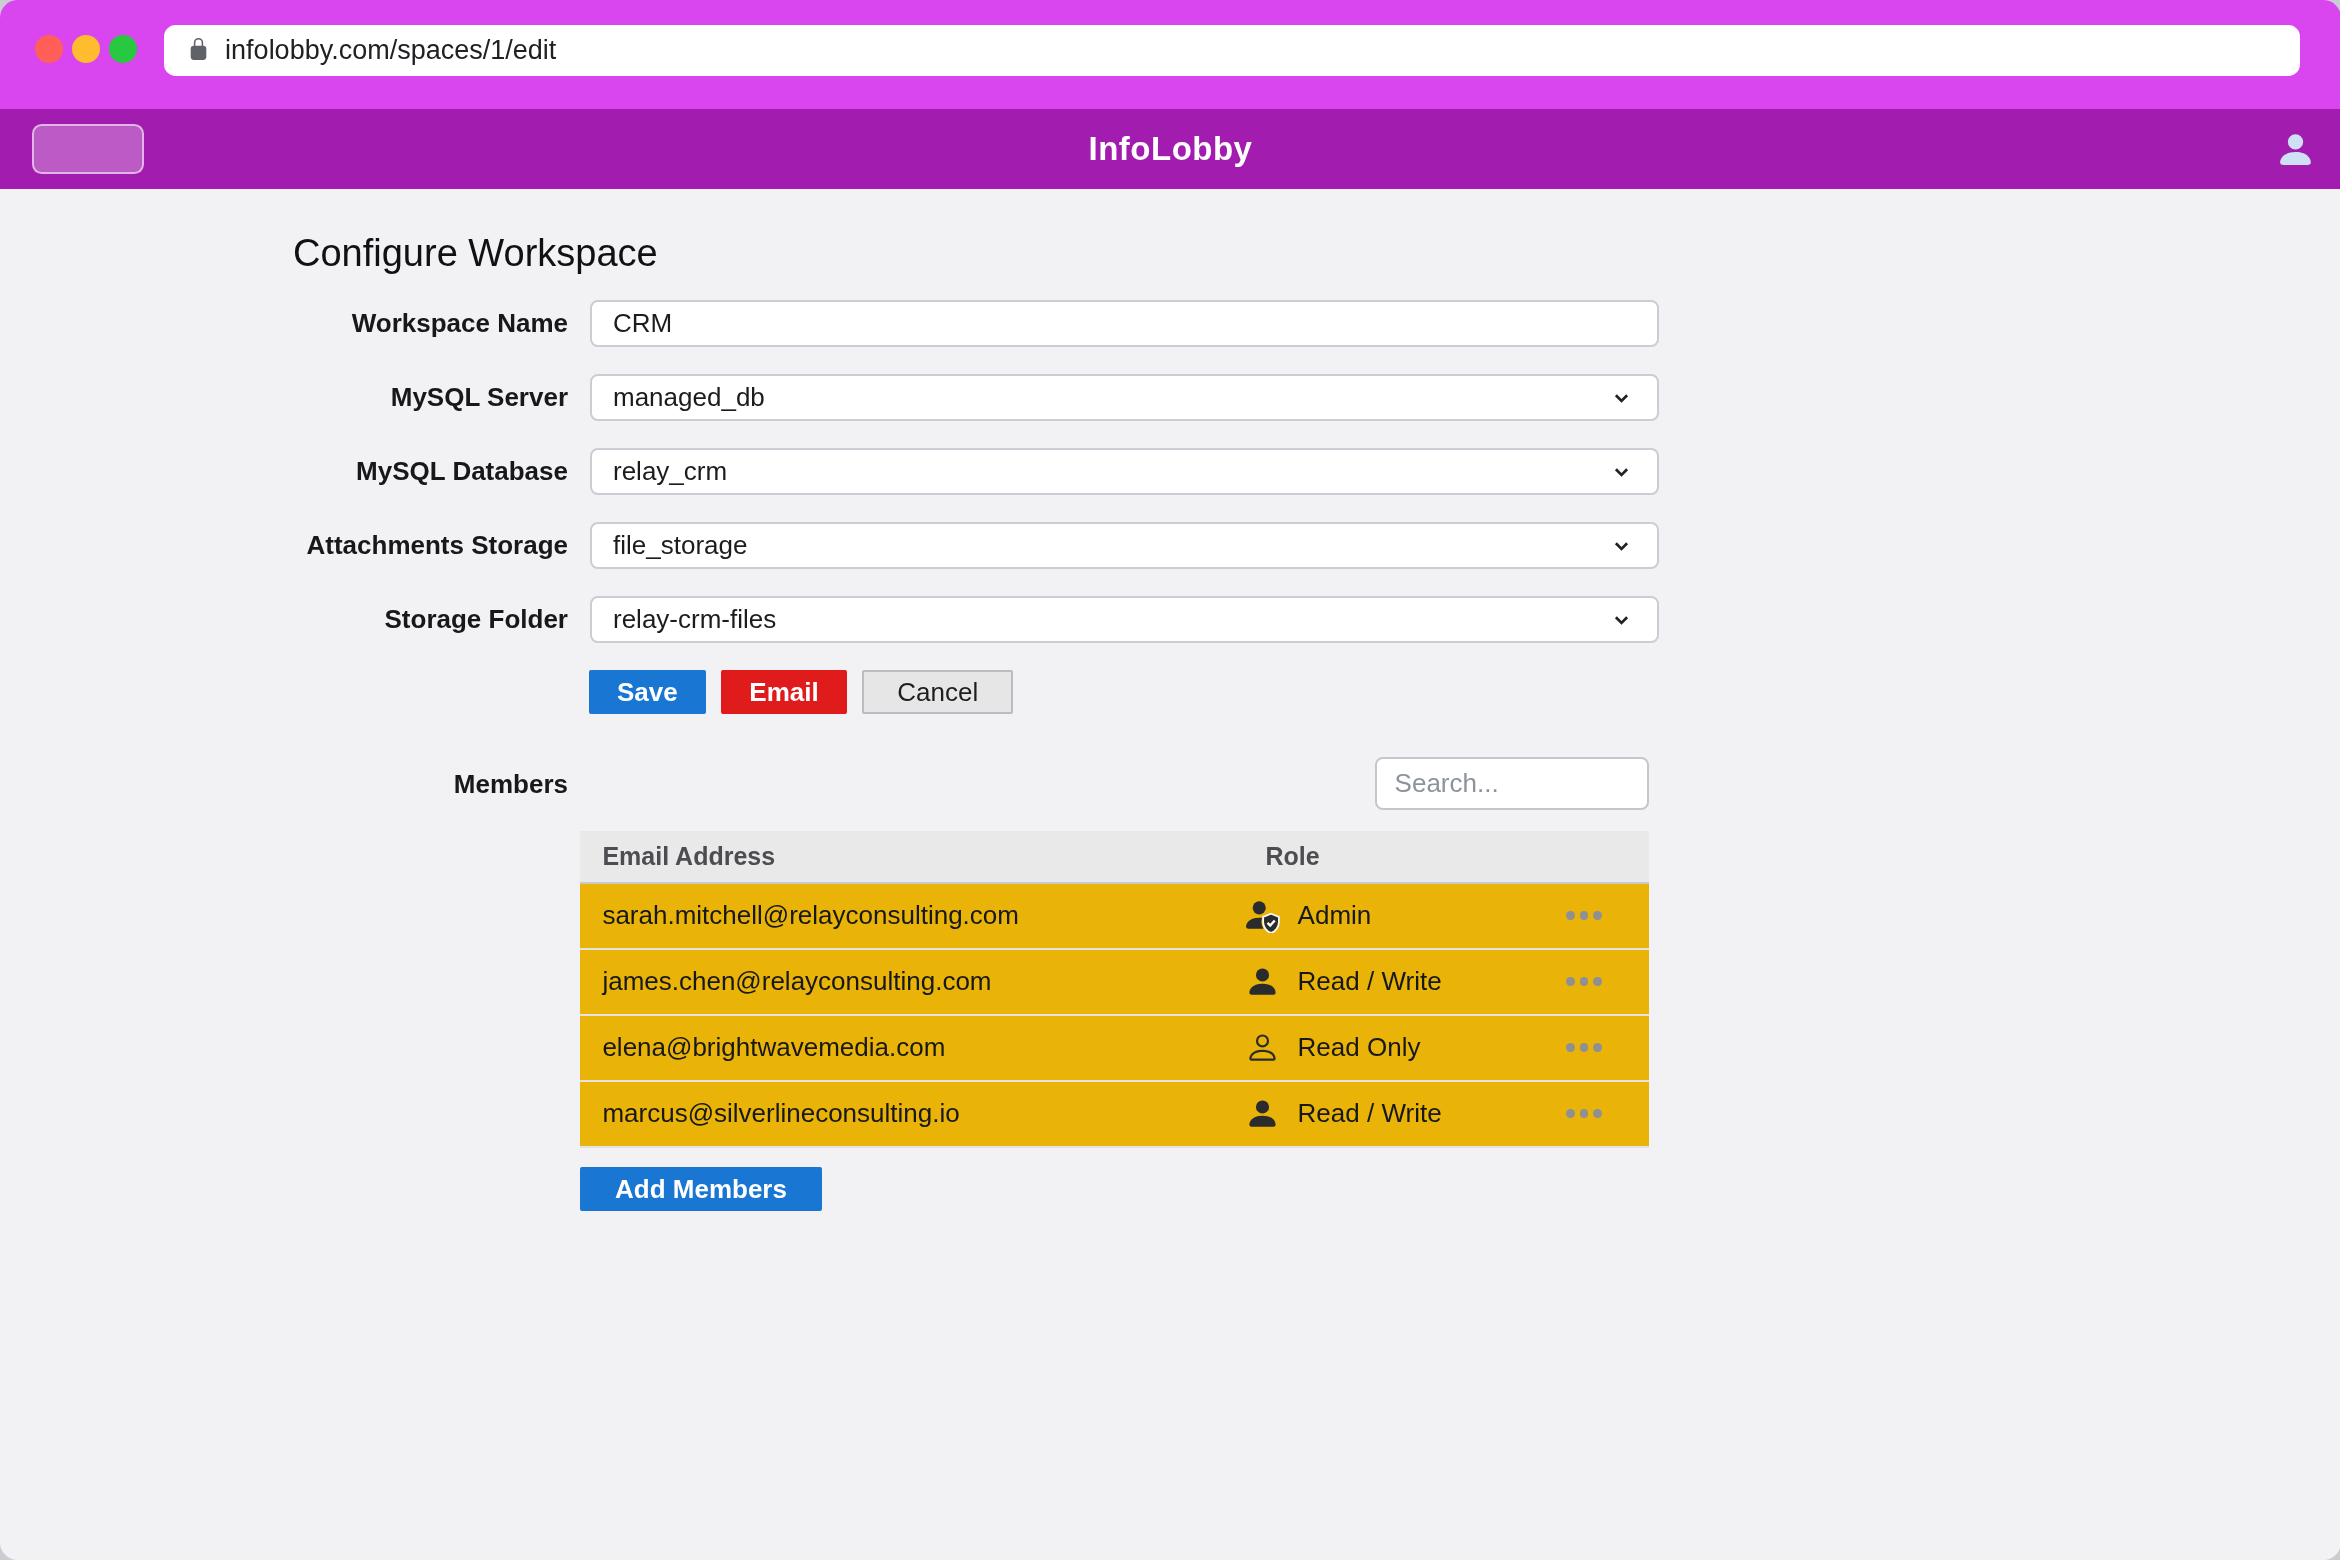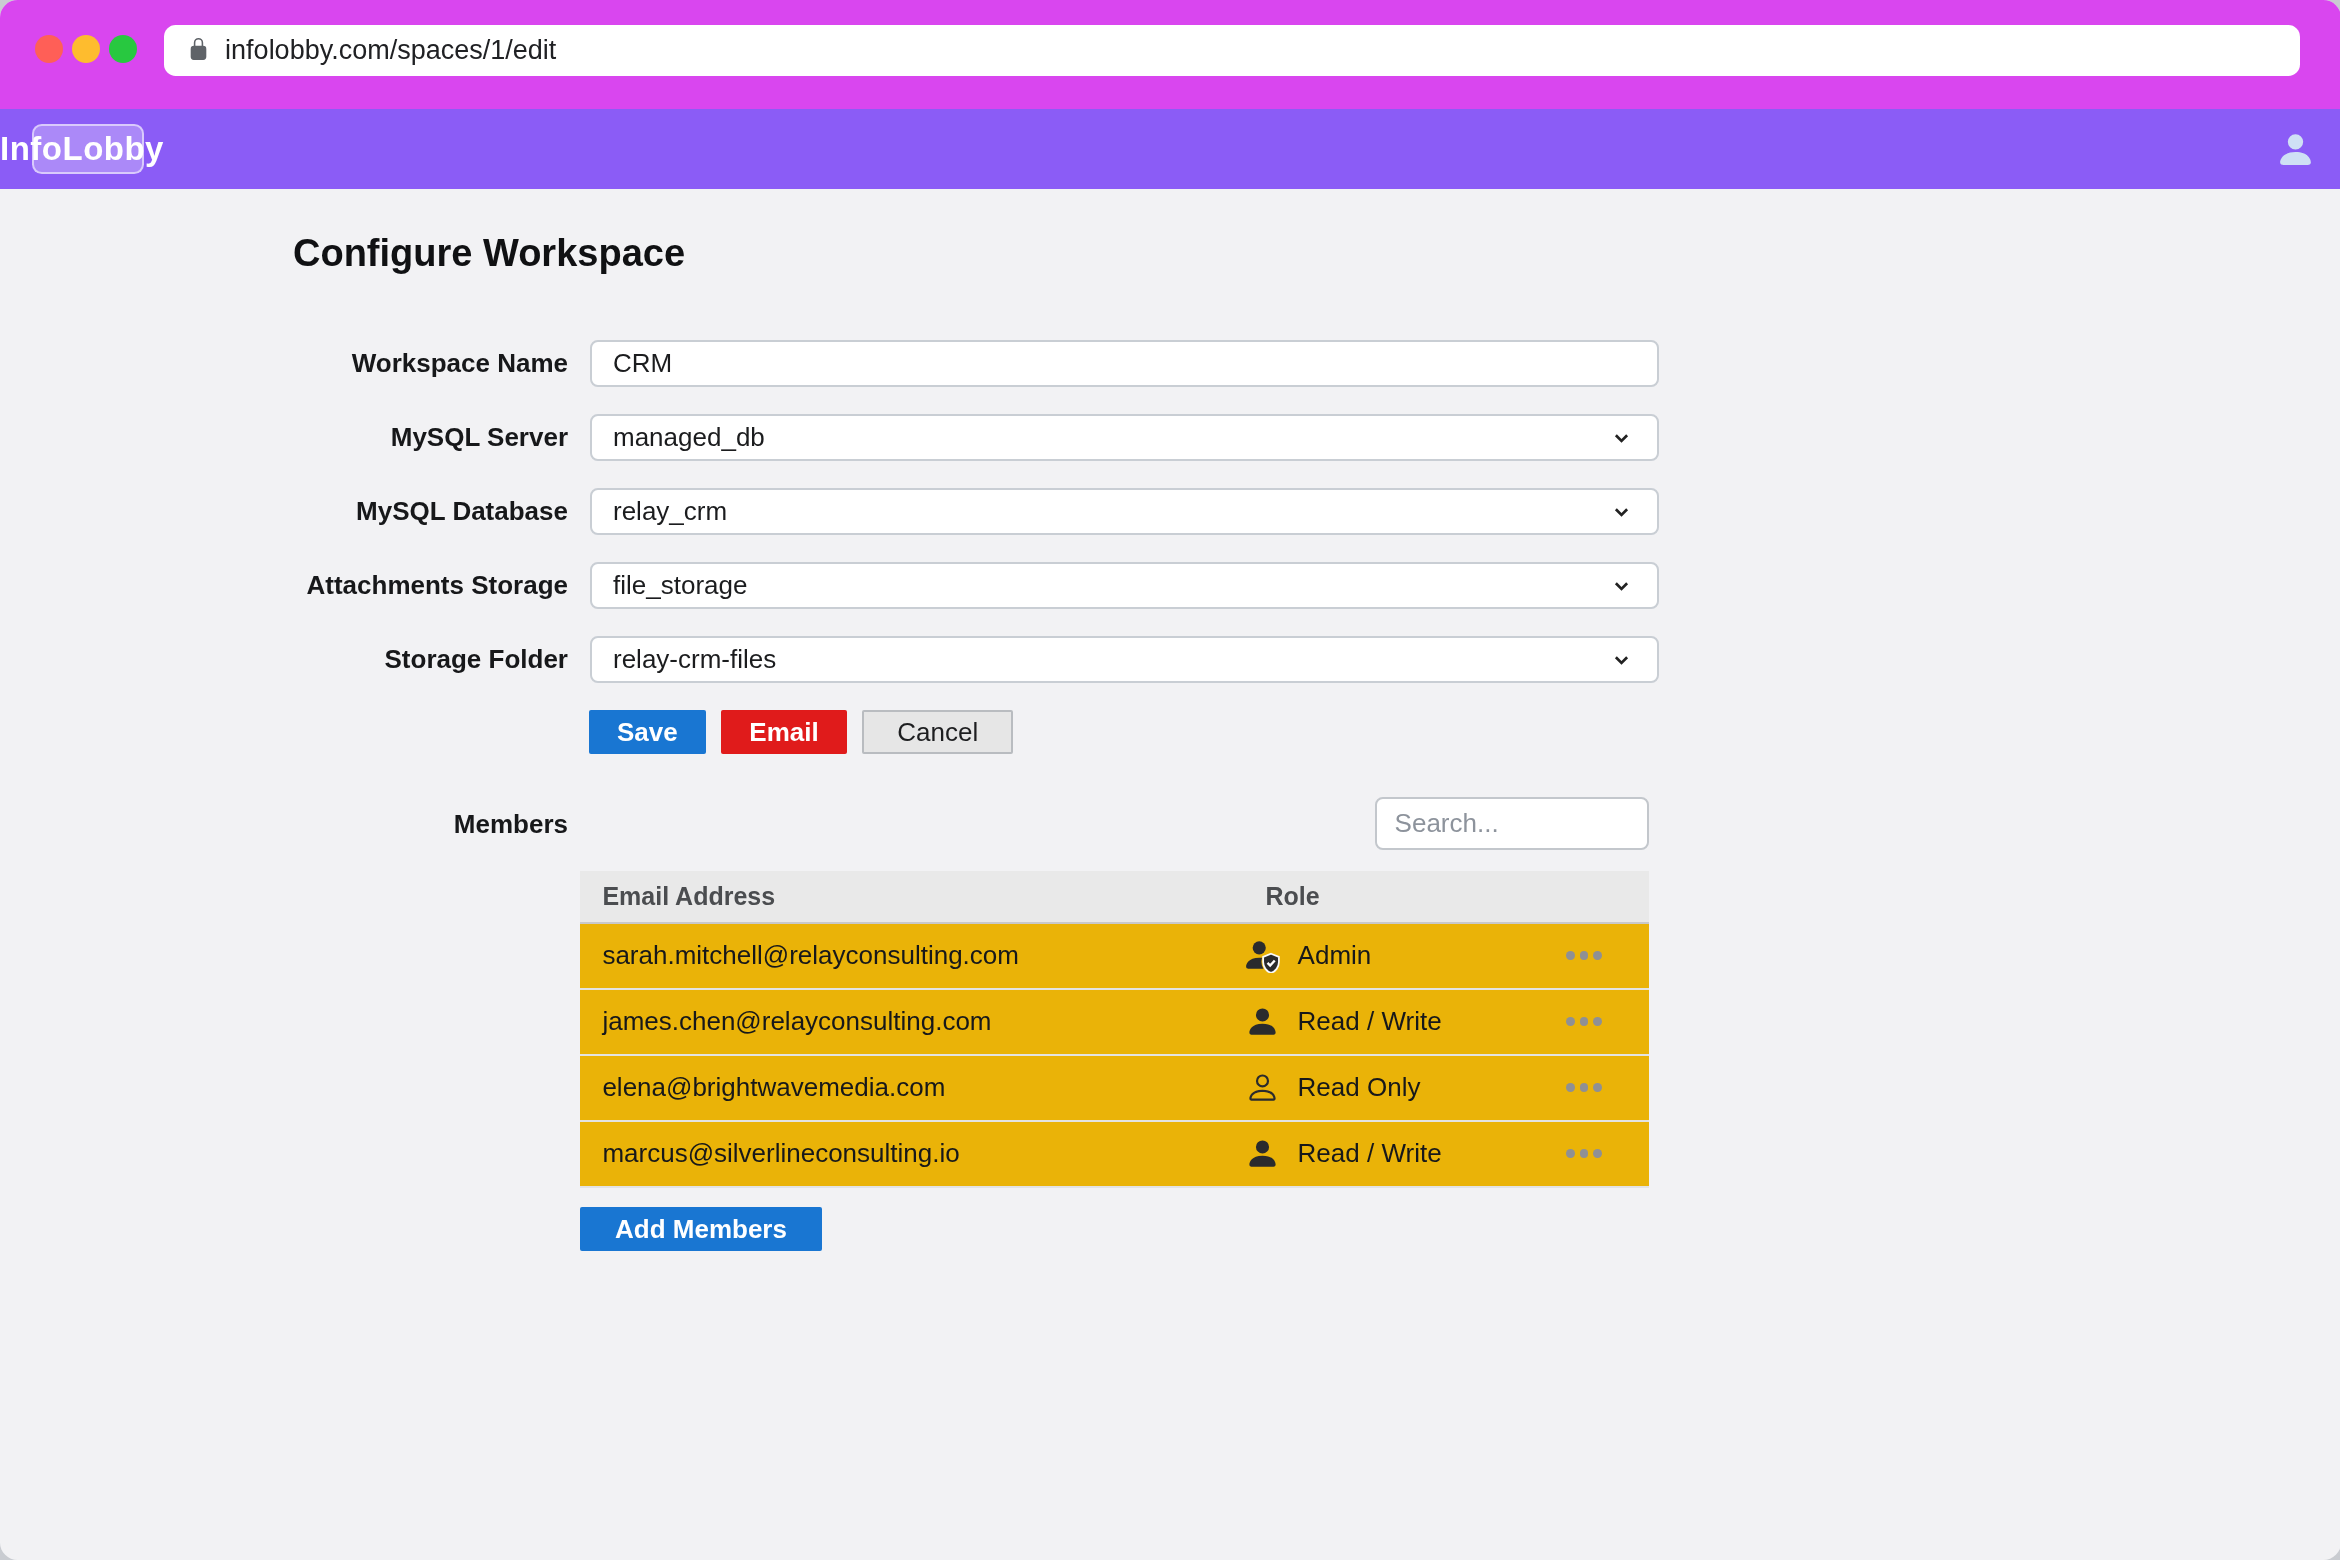--- a/index.html
+++ b/index.html
@@ -29,37 +29,37 @@
   .urlbar {
     position: absolute; left: 164px; top: 25px;
     width: 2136px; height: 51px;
     background: #ffffff; border-radius: 11.7px;
     display: flex; align-items: center; padding-left: 21.5px;
   }
   .lock { width: 25px; height: 25px; flex: 0 0 auto; }
   .url-text { margin-left: 14.6px; font-size: 27px; color: #202124; }
   
   .appbar {
-    height: 80px; background: #8b5cf6;
+    height: 80px; background: #a21caf;
     position: relative;
-    display: flex; align-items: center; 
+    display: flex; align-items: center; justify-content: center;
   }
   .appbar-btn {
     position: absolute; left: 32px; top: 14.6px;
     width: 112px; height: 50px;
     background: rgba(255,255,255,0.28);
     border: 2px solid rgba(255,255,255,0.55);
     border-radius: 9.8px;
     cursor: pointer;
   }
   .appbar-title { color: #ffffff; font-size: 33px; font-weight: 700; letter-spacing: 0.5px; }
   .appbar-person { position: absolute; right: 25px; top: 19.5px; width: 41px; height: 41px; cursor: pointer; }
   
   .content { padding: 43px 0 0 293px; }
-  .page-heading { font-size: 38px; font-weight: 700; color: #101113; margin-bottom: 65px; }
+  .page-heading { font-size: 38px; font-weight: 400; color: #101113; margin-bottom: 25px; }
   .form-row {
     display: grid; grid-template-columns: 275px 1069px; column-gap: 21.5px;
     align-items: center; margin-bottom: 27px;
   }
   .form-label {
     text-align: right; font-size: 26px; font-weight: 600; color: #17181a; line-height: 1.28;
   }
   .control {
     width: 100%; height: 47px;
     background: #ffffff;

